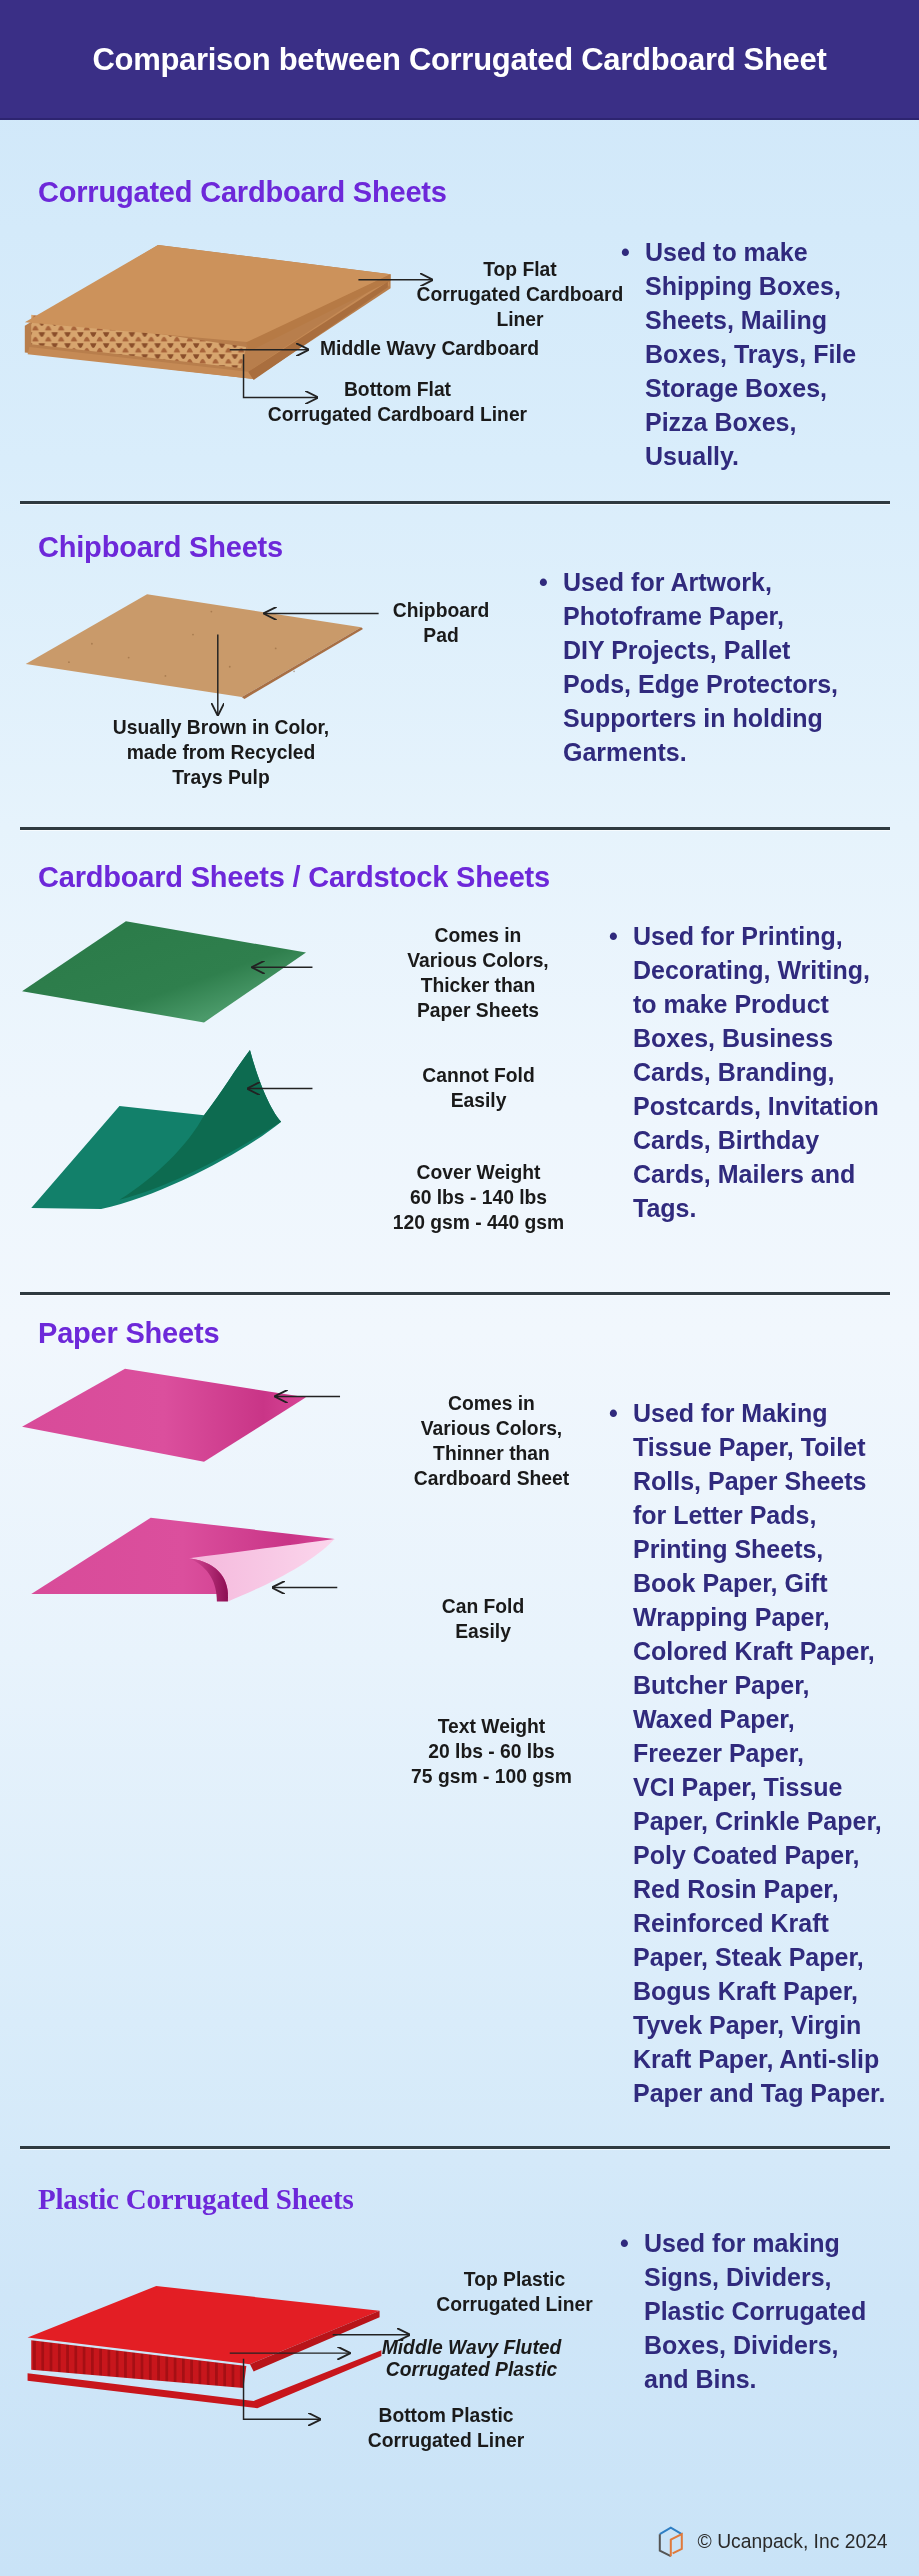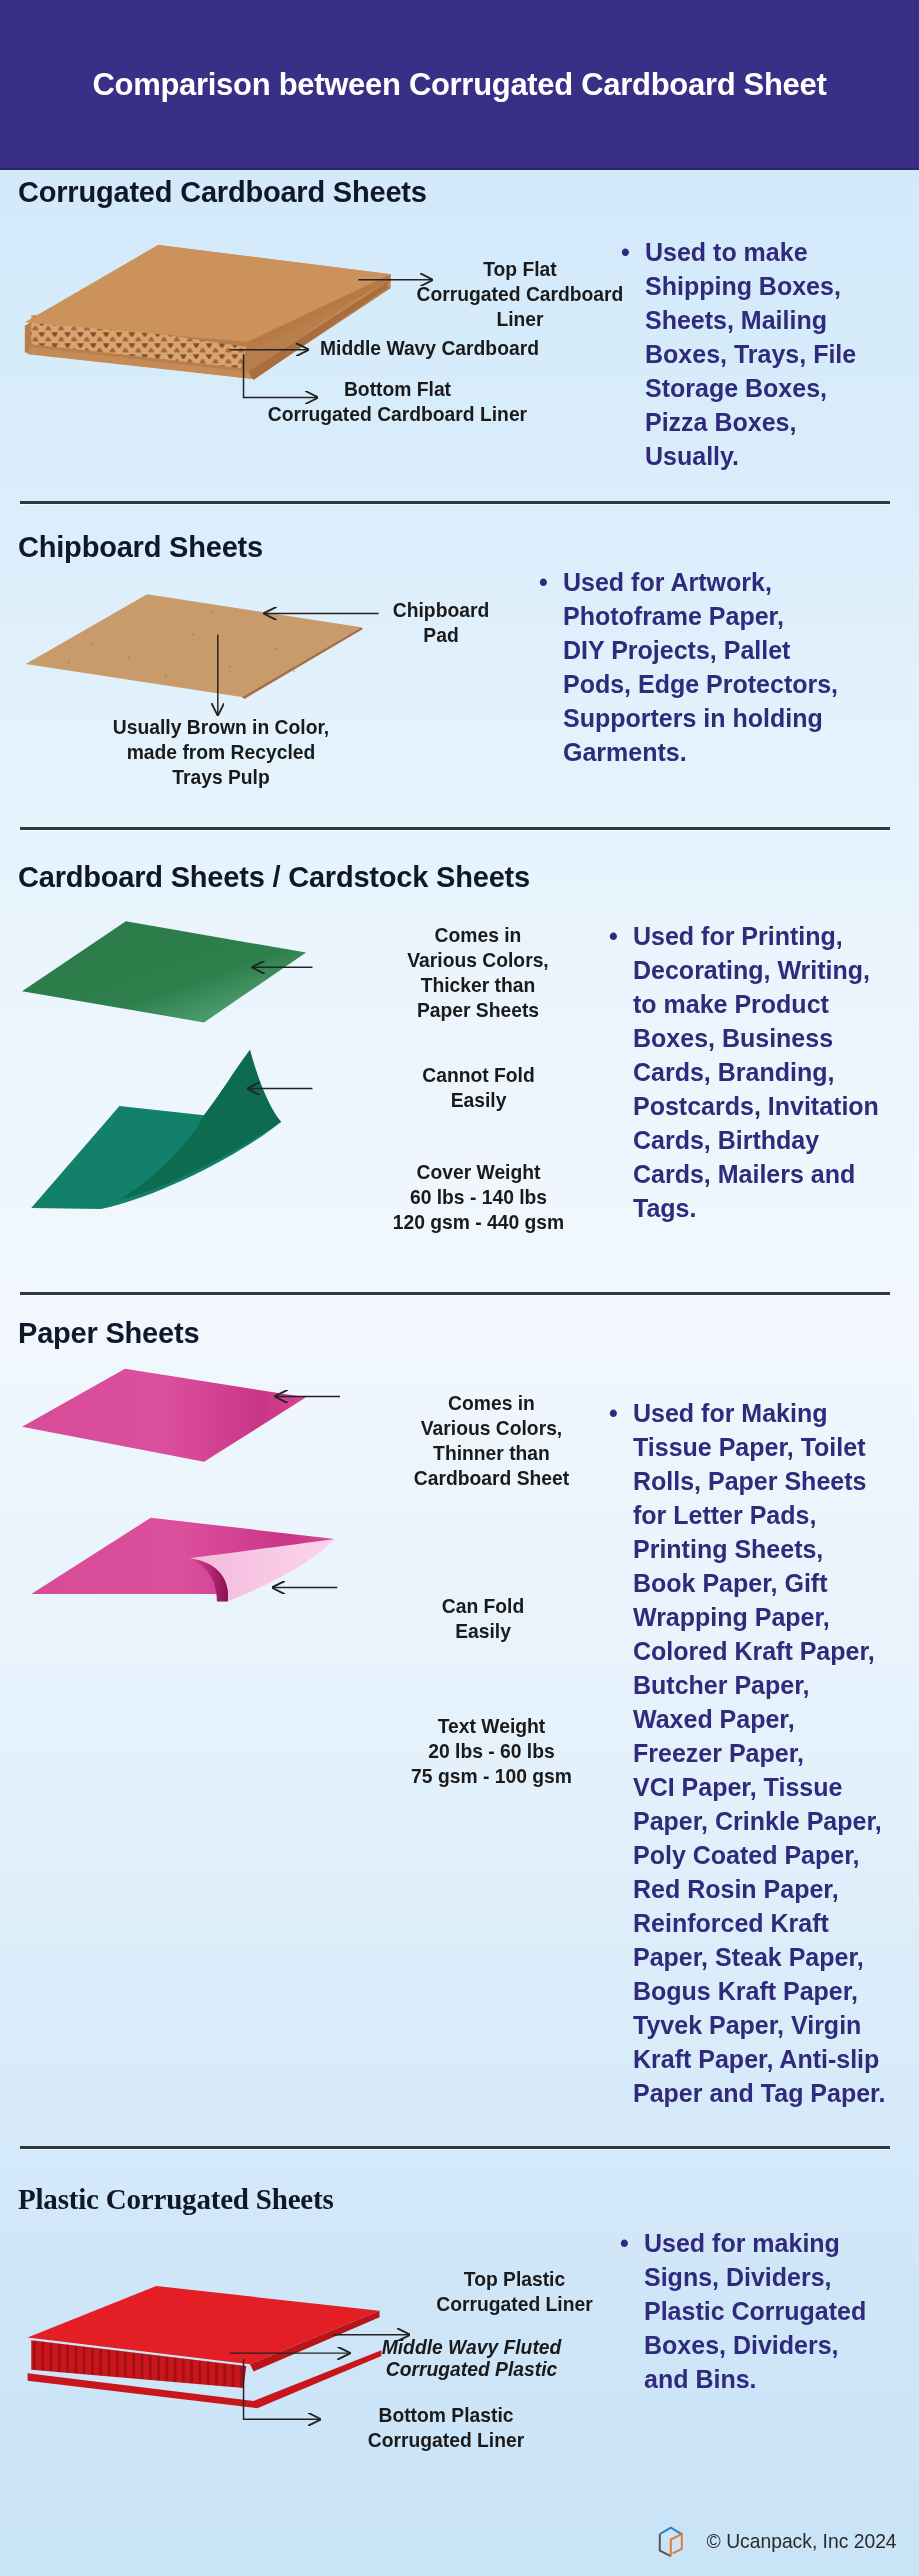--- a/index.html
+++ b/index.html
@@ -5,41 +5,41 @@
   * { box-sizing: border-box; margin: 0; padding: 0; }
   html, body { width: 919px; height: 2576px; overflow: hidden; }
   body {
     position: relative;
     font-family: "DejaVu Sans", "Liberation Sans", sans-serif;
     background: linear-gradient(180deg,
       #cfe7f9 0px, #d9edfb 460px, #e6f3fc 827px, #eef6fd 1103px,
       #f1f7fd 1333px, #e8f3fc 1655px, #d9ecfa 2023px, #cfe6f8 2298px, #c9e3f7 2576px);
   }
   .header {
-    position: absolute; left: 0; top: 0; width: 919px; height: 170px;
+    position: absolute; left: 0; top: 0; width: 919px; height: 120px;
     background: #3a2f86;
     border-bottom: 2.8px solid #2d2470;
     color: #ffffff;
     text-align: center;
     display: flex; flex-direction: column; justify-content: center; align-items: center;
   }
   .header .line {
     font-family: "Liberation Sans", sans-serif;
     font-weight: bold;
     font-size: 31px;
     line-height: 39px;
     letter-spacing: -0.3px;
   }
   .section-title {
     position: absolute;
-    left: 18px;
+    left: 38px;
     font-family: "Liberation Sans", sans-serif;
     font-weight: bold;
     font-size: 29px;
-    color: #0f172a;
+    color: #6d28d9;
     white-space: nowrap;
     letter-spacing: -0.2px;
   }
   .divider {
     position: absolute; left: 20px; width: 870px; height: 2.8px;
     background: #2f3a40;
     box-shadow: 0 0.9px 0 rgba(255,255,255,0.7);
   }
   .bullet {
     position: absolute;
@@ -60,21 +60,21 @@
     font-size: 19.3px;
     line-height: 25px;
     color: #1a1a1a;
     text-align: center;
     white-space: nowrap;
   }
   .label .line { display: block; }
   svg.art { position: absolute; left: 0; top: 0; overflow: visible; }
   .footer {
     position: absolute; left: 657px; top: 2525px;
-    display: flex; align-items: center; gap: 22px;
+    display: flex; align-items: center; gap: 13px;
     font-family: "Liberation Sans", sans-serif;
     font-size: 19.3px; color: #2a2a2a;
   }
 </style>
 </head>
 <body>
 
 <div class="header">
   <div class="line">Comparison between Corrugated Cardboard Sheet</div>
 </div>

